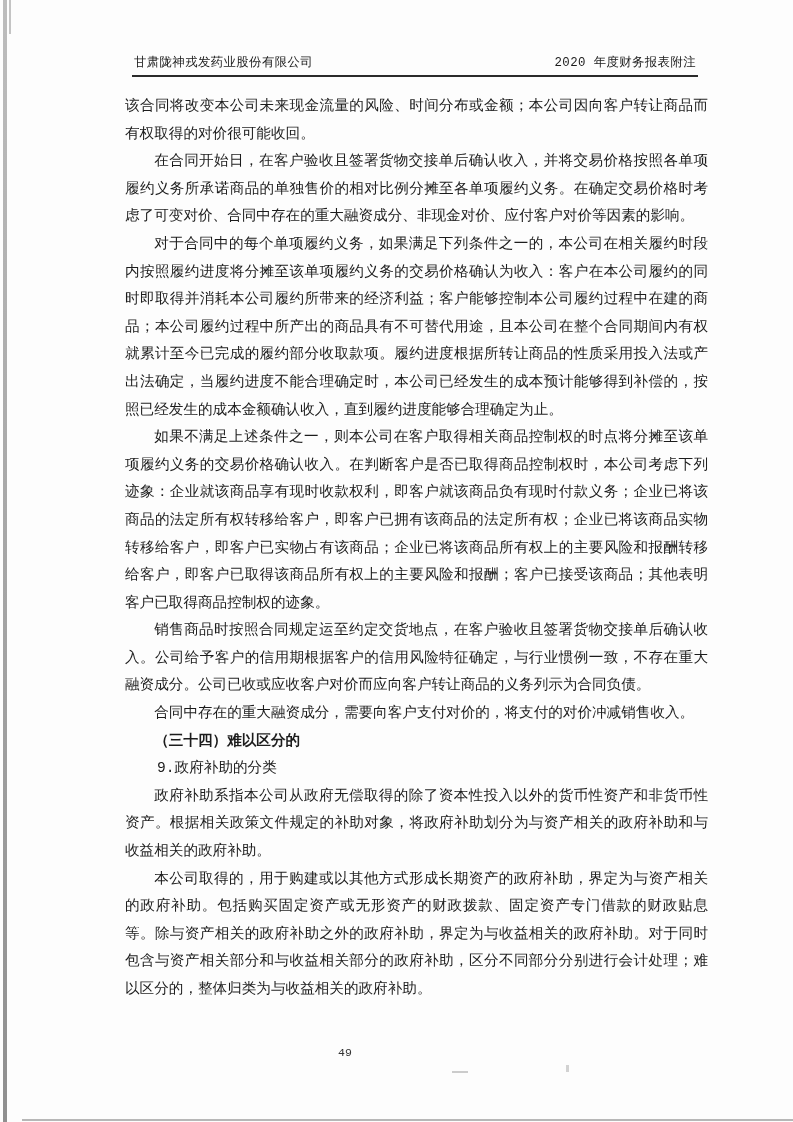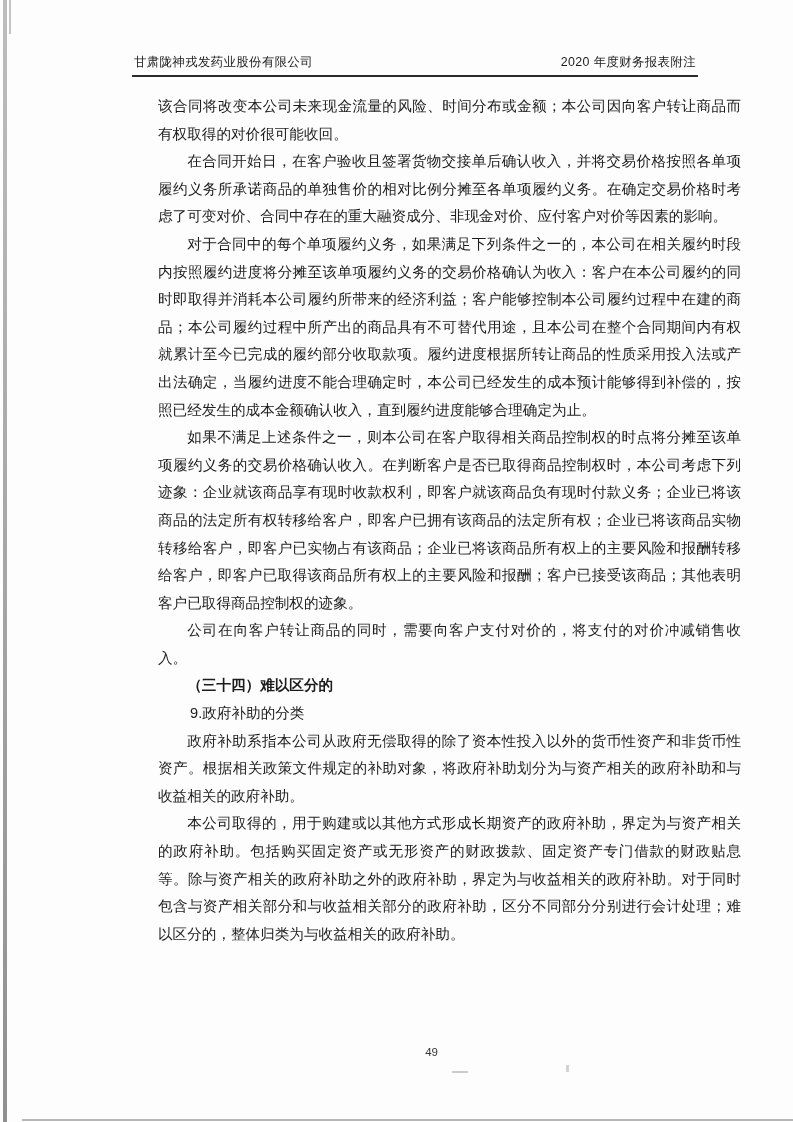--- a/index.html
+++ b/index.html
@@ -6,21 +6,21 @@
     margin: 0;
     padding: 0;
     background: #ffffff;
   }
   .scan-page {
     position: relative;
     width: 793px;
     height: 1122px;
     background: #fdfdfd;
     overflow: hidden;
-    font-family: Liberation Sans, sans-serif;
+    font-family: Liberation Mono, monospace;
     color: #1e1e1e;
   }
   
   .edge-left {
     position: absolute;
     left: 3px; top: 0;
     width: 4px; height: 1122px;
     background: linear-gradient(#bdbdbd, #8f8f8f);
   }
   .edge-top-tick {
@@ -71,36 +71,35 @@
   
   .doc-body {
     position: absolute;
     top: 93px;
     left: 125px;
     width: 583px;
     font-size: 14.6px;
     line-height: 27.6px;
     text-align: justify;
     color: #1c1c1c;
-    margin-left: 33px;
   }
   .para {
     margin: 0;
     text-indent: 2em;
   }
   .para.no-indent { text-indent: 0; }
   .para.heading { font-weight: bold; }
   .para.subheading { text-indent: 2.2em; }
   
   .page-footer {
     position: absolute;
     top: 1046px;
     left: 338px;
     width: 100px;
-    text-align: right;
+    text-align: left;
     font-size: 11.5px;
     color: #333333;
   }
 </style>
 </head>
 <body>
 
 <div class="scan-page">
 
   <div class="edge-left"></div>
@@ -113,21 +112,22 @@
     <span>甘肃陇神戎发药业股份有限公司</span>
     <span>2020 年度财务报表附注</span>
   </header>
   <div class="header-rule"></div>
 
   <main class="doc-body">
     <p class="para no-indent">该合同将改变本公司未来现金流量的风险、时间分布或金额；本公司因向客户转让商品而有权取得的对价很可能收回。</p>
     <p class="para">在合同开始日，在客户验收且签署货物交接单后确认收入，并将交易价格按照各单项履约义务所承诺商品的单独售价的相对比例分摊至各单项履约义务。在确定交易价格时考虑了可变对价、合同中存在的重大融资成分、非现金对价、应付客户对价等因素的影响。</p>
     <p class="para">对于合同中的每个单项履约义务，如果满足下列条件之一的，本公司在相关履约时段内按照履约进度将分摊至该单项履约义务的交易价格确认为收入：客户在本公司履约的同时即取得并消耗本公司履约所带来的经济利益；客户能够控制本公司履约过程中在建的商品；本公司履约过程中所产出的商品具有不可替代用途，且本公司在整个合同期间内有权就累计至今已完成的履约部分收取款项。履约进度根据所转让商品的性质采用投入法或产出法确定，当履约进度不能合理确定时，本公司已经发生的成本预计能够得到补偿的，按照已经发生的成本金额确认收入，直到履约进度能够合理确定为止。</p>
     <p class="para">如果不满足上述条件之一，则本公司在客户取得相关商品控制权的时点将分摊至该单项履约义务的交易价格确认收入。在判断客户是否已取得商品控制权时，本公司考虑下列迹象：企业就该商品享有现时收款权利，即客户就该商品负有现时付款义务；企业已将该商品的法定所有权转移给客户，即客户已拥有该商品的法定所有权；企业已将该商品实物转移给客户，即客户已实物占有该商品；企业已将该商品所有权上的主要风险和报酬转移给客户，即客户已取得该商品所有权上的主要风险和报酬；客户已接受该商品；其他表明客户已取得商品控制权的迹象。</p>
-    <p class="para">公司在向客户转让商品的同时，需要向客户支付对价的，将支付的对价冲减销售收入。</p>
+    <p class="para">销售商品时按照合同规定运至约定交货地点，在客户验收且签署货物交接单后确认收入。公司给予客户的信用期根据客户的信用风险特征确定，与行业惯例一致，不存在重大融资成分。公司已收或应收客户对价而应向客户转让商品的义务列示为合同负债。</p>
+    <p class="para">合同中存在的重大融资成分，需要向客户支付对价的，将支付的对价冲减销售收入。</p>
     <p class="para heading">（三十四）难以区分的</p>
     <p class="para subheading">9.政府补助的分类</p>
     <p class="para">政府补助系指本公司从政府无偿取得的除了资本性投入以外的货币性资产和非货币性资产。根据相关政策文件规定的补助对象，将政府补助划分为与资产相关的政府补助和与收益相关的政府补助。</p>
     <p class="para">本公司取得的，用于购建或以其他方式形成长期资产的政府补助，界定为与资产相关的政府补助。包括购买固定资产或无形资产的财政拨款、固定资产专门借款的财政贴息等。除与资产相关的政府补助之外的政府补助，界定为与收益相关的政府补助。对于同时包含与资产相关部分和与收益相关部分的政府补助，区分不同部分分别进行会计处理；难以区分的，整体归类为与收益相关的政府补助。</p>
   </main>
 
   <footer class="page-footer">
     <span>49</span>
   </footer>
 

